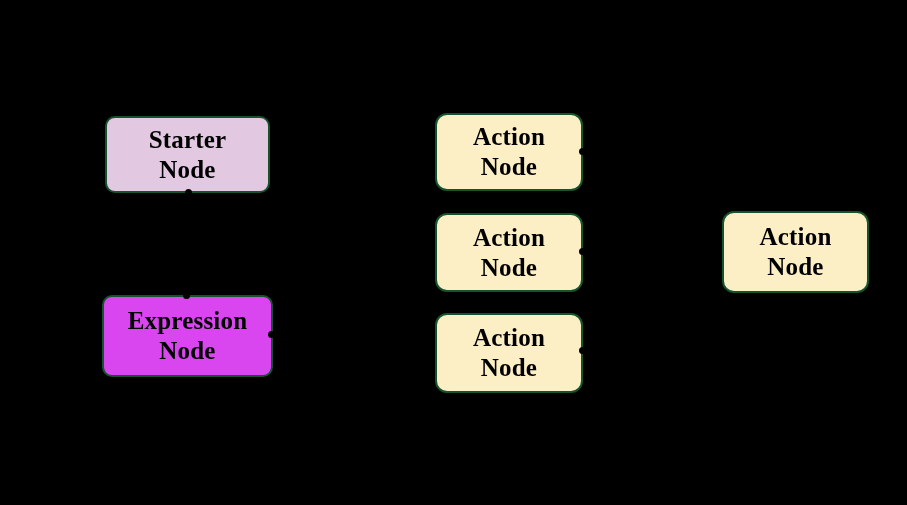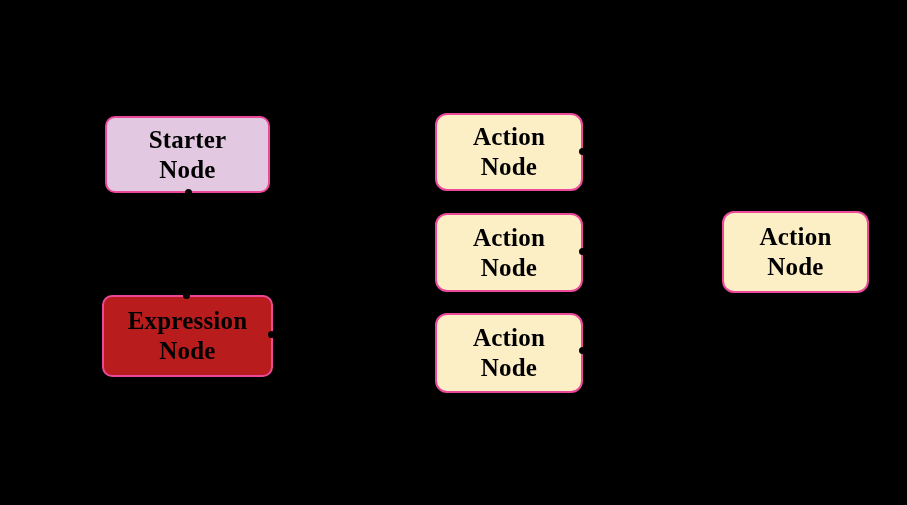--- a/index.html
+++ b/index.html
@@ -11,21 +11,21 @@
     position: relative;
     width: 907px;
     height: 505px;
     background: #000000;
     overflow: hidden;
     font-family: "Liberation Serif", serif;
   }
   .node {
     position: absolute;
     box-sizing: border-box;
-    border: 2px solid #ec4899;
+    border: 2px solid #14532d;
     border-radius: 11px;
     display: flex;
     align-items: center;
     justify-content: center;
   }
   .node .label {
     font-weight: bold;
     font-size: 25px;
     line-height: 30px;
     text-align: center;
@@ -41,21 +41,21 @@
 </head>
 <body>
 
 <div class="canvas" style="width: 907px; height: 505px; background: rgb(0, 0, 0);">
 
   <div class="node" style="left: 105px; top: 116px; width: 165px; height: 77px; border-radius: 10px; background: rgb(226, 200, 225); color: rgb(0, 0, 0);">
     <span class="label">Starter
 Node</span>
   </div>
 
-  <div class="node" style="left: 102px; top: 295px; width: 171px; height: 82px; border-radius: 10px; background: #b91c1c; color: rgb(0, 0, 0);">
+  <div class="node" style="left: 102px; top: 295px; width: 171px; height: 82px; border-radius: 10px; background: #d946ef; color: rgb(0, 0, 0);">
     <span class="label">Expression
 Node</span>
   </div>
 
   <div class="node" style="left: 435px; top: 113px; width: 148px; height: 78px; border-radius: 12px; background: rgb(252, 238, 197); color: rgb(0, 0, 0);">
     <span class="label">Action
 Node</span>
   </div>
 
   <div class="node" style="left: 435px; top: 213px; width: 148px; height: 79px; border-radius: 12px; background: rgb(252, 238, 197); color: rgb(0, 0, 0);">

